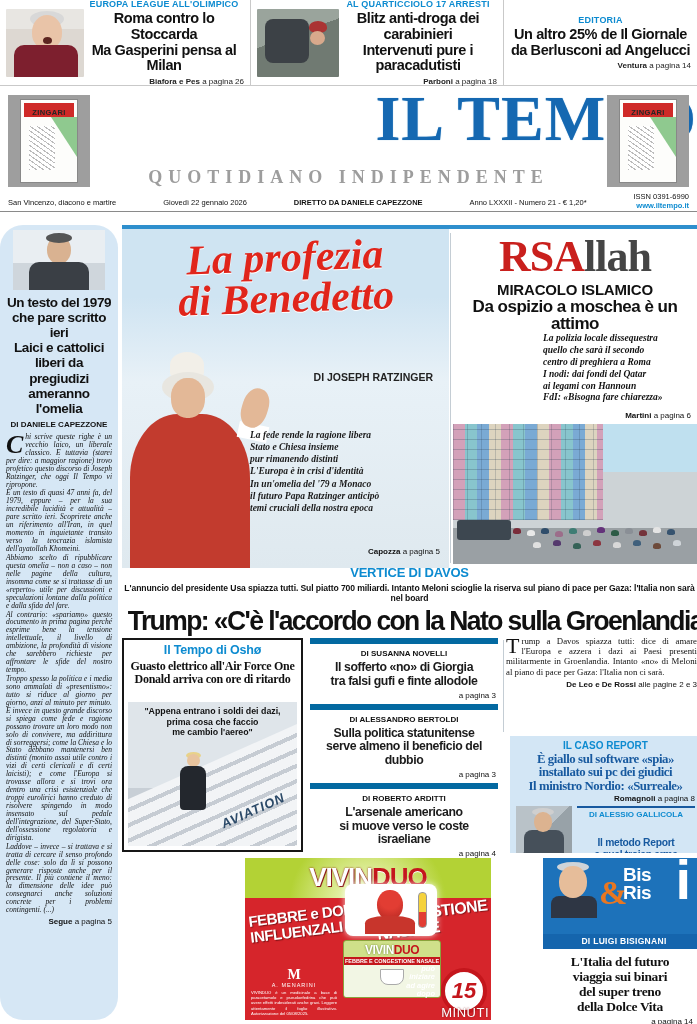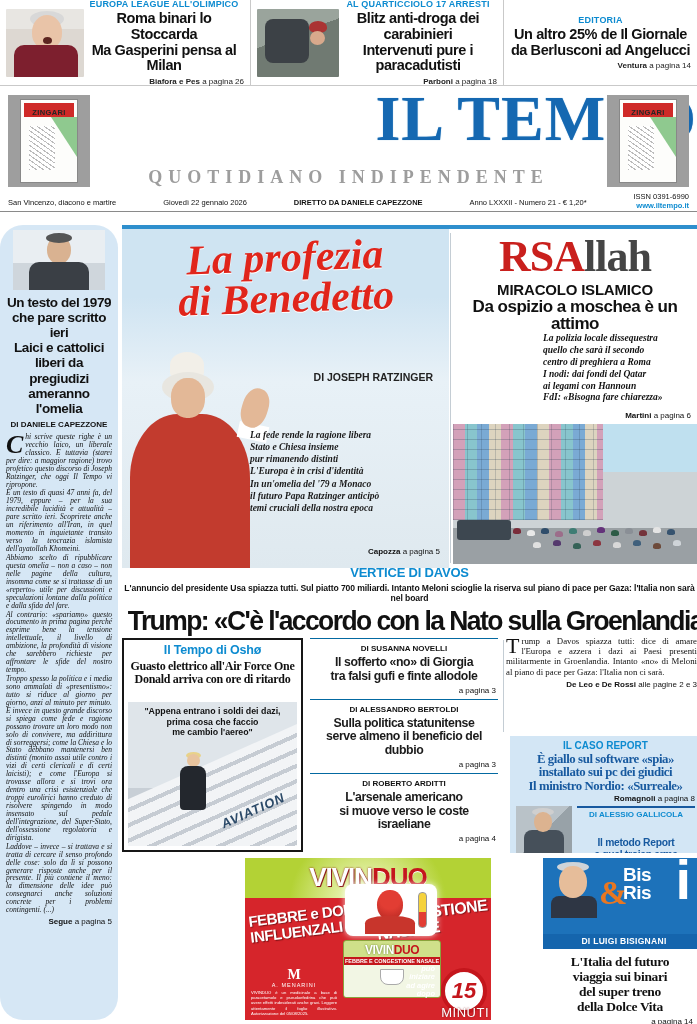--- a/index.html
+++ b/index.html
@@ -101,21 +101,21 @@
   .os-photo{position:absolute;left:4px;right:4px;bottom:4px;top:62px;background:linear-gradient(180deg,#dfe5ea 0 60%,#c8cfd6 60% 86%,#27384c 86% 100%);overflow:hidden;}
   .os-quote{position:absolute;left:0;right:0;top:4px;text-align:center;font-weight:bold;font-size:8.8px;line-height:1.2;color:#111;}
   .os-stairs{position:absolute;left:-20px;bottom:-30px;width:260px;height:120px;background:repeating-linear-gradient(0deg,#f2f4f6 0 10px,#c6ccd3 10px 14px);transform:rotate(-24deg);}
   .os-aviation{position:absolute;right:10px;bottom:28px;font-weight:bold;font-style:italic;color:#2c4a68;font-size:13px;transform:rotate(-24deg);letter-spacing:1px;}
   .os-man{position:absolute;left:52px;top:52px;width:26px;height:64px;}
   .os-man .h{position:absolute;left:7px;top:0;width:13px;height:13px;border-radius:50%;background:#e8c49e;}
   .os-man .hr{position:absolute;left:6px;top:-2px;width:15px;height:7px;border-radius:50%;background:#e8d28a;}
   .os-man .b{position:absolute;left:0;top:12px;width:26px;height:44px;border-radius:8px 8px 4px 4px;background:#23272d;}
 
   .opinions{position:absolute;top:638px;left:310px;width:188px;height:214px;}
-  .op-item{border-top:1px solid #0369a1;padding:5px 2px 4px;text-align:center;}
+  .op-item{border-top:6px solid #0369a1;padding:5px 2px 4px;text-align:center;}
   .op-by{font-size:8px;font-weight:bold;}
   .op-title{font-size:12.3px;font-weight:bold;letter-spacing:-.4px;line-height:1.12;margin-top:3px;color:#1b1b1b;}
   .op-ref{font-size:8px;text-align:right;margin-top:2px;}
 
   .trumpart{position:absolute;top:636px;left:506px;width:191px;height:96px;font-family:"Liberation Serif",serif;font-size:8.8px;line-height:1.16;text-align:justify;}
   .trumpart .dc{float:left;font-size:22px;line-height:.85;padding:1px 2px 0 0;}
   .ta-ref{text-align:right;font-size:8px;font-family:"Liberation Sans",sans-serif;margin-top:3px;}
 
   .caso{position:absolute;top:736px;left:510px;width:191px;height:117px;background:#d3e6f5;box-sizing:border-box;padding:4px 6px;overflow:hidden;}
   .cr-kicker{color:#0d8bd0;font-weight:bold;font-size:10px;text-align:center;}
@@ -189,21 +189,21 @@
   <div class="top-strip">
     <div class="ts-item" style="width:250px">
       <div class="ph ph-gasp">
           <div class="hair"></div>
           <div class="head"></div>
           <div class="mouth"></div>
           <div class="body"></div>
         </div>
       <div class="ts-text">
         <div class="kicker">EUROPA LEAGUE ALL'OLIMPICO</div>
-        <div class="ts-title pl">Roma binari lo Stoccarda
+        <div class="ts-title pl">Roma contro lo Stoccarda
 Ma Gasperini pensa al Milan</div>
         <div class="pageref"><b>Biafora e Pes</b> <span>a pagina 26</span></div>
       </div>
     </div>
     <div class="ts-item" style="width:253px">
       <div class="ph ph-carab">
           <div class="pack"></div>
           <div class="beret"></div>
           <div class="face"></div>
         </div>

